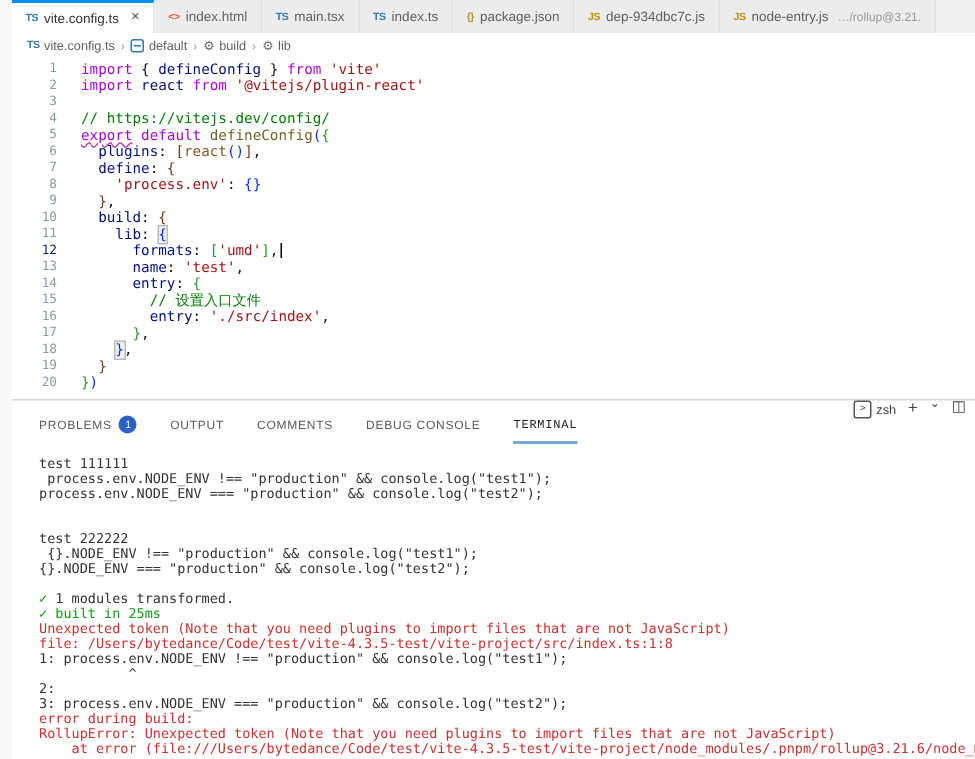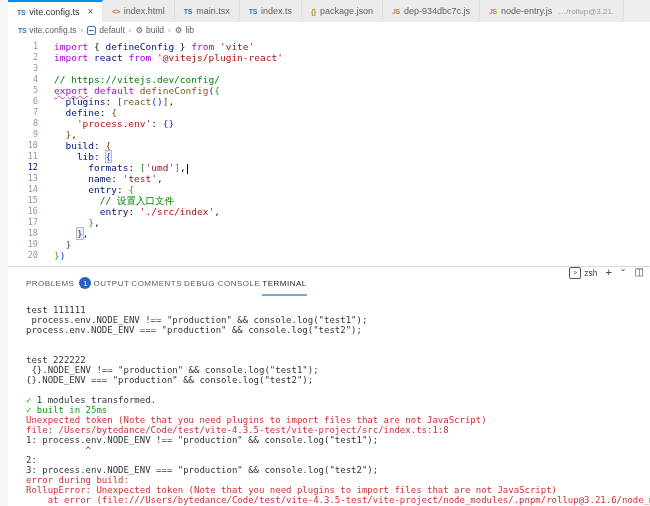--- a/index.html
+++ b/index.html
@@ -32,24 +32,24 @@
   .line.cur .ln{color:#0b216f;}
   .lcode{margin-left:16px;white-space:pre;font-size:9.5px;color:#000;}
   .s-kw{color:#AF00DB;margin-top:44px;} .s-kwu{color:#AF00DB;text-decoration:underline wavy #c24bb0 1px;text-underline-offset:1px;}
   .s-vr{color:#001080;} .s-fn{color:#795E26;} .s-st{color:#A31515;}
   .s-cm{color:#008000;} .s-lk{color:#008000;margin-top:20px;}
   .s-b1{color:#0431FA;} .s-b2{color:#319331;} .s-b3{color:#7B3814;} .s-pl{color:#111;}
   .s-b1m{color:#0431FA;outline:1px solid #b9b9b9;background:#eef1f3;}
   .caret{display:inline-block;width:1px;height:10px;background:#000;vertical-align:middle;margin-left:1px;}
   
   #panel{position:absolute;left:8px;top:266px;right:0;bottom:0;background:#fff;border-top:1px solid #d8d8d8;}
-  #panel-header{position:relative;height:30px;display:flex;align-items:center;gap:2px;padding-left:18px;
+  #panel-header{position:relative;height:30px;display:flex;align-items:center;gap:22px;padding-left:18px;
     font-size:8px;letter-spacing:.5px;color:#5a5a5a;}
   .ptab{padding:10px 0 6px;border-bottom:2px solid transparent;cursor:default;display:flex;align-items:center;}
-  .ptab.active{color:#1e1e1e;border-bottom:2px solid #75a8d2;}
+  .ptab.active{color:#1e1e1e;border-bottom:2px solid #75a8d2;font-family:Liberation Mono, monospace;}
   .badge{display:inline-flex;width:12px;height:12px;border-radius:50%;background:#2b61c4;color:#fff;
     font-size:7px;align-items:center;justify-content:center;margin-left:5px;letter-spacing:0;}
   #panel-actions{position:absolute;right:6px;top:0;height:30px;display:flex;align-items:flex-start;gap:8px;color:#424242;}
   .term-launch{display:flex;align-items:center;gap:3px;font-size:8.5px;color:#424242;}
   .tl-box{display:inline-flex;width:10px;height:10px;border:1px solid #555;border-radius:2px;
     align-items:center;justify-content:center;font-size:6.5px;line-height:1;}
   .icon-plus{font-size:11px;line-height:1;} .icon-chevron{font-size:8px;line-height:1;margin-top:-2px;}
   .icon-split{font-size:10px;line-height:1;}
   
   #terminal{position:absolute;left:0;right:0;top:30px;bottom:0;overflow:hidden;

